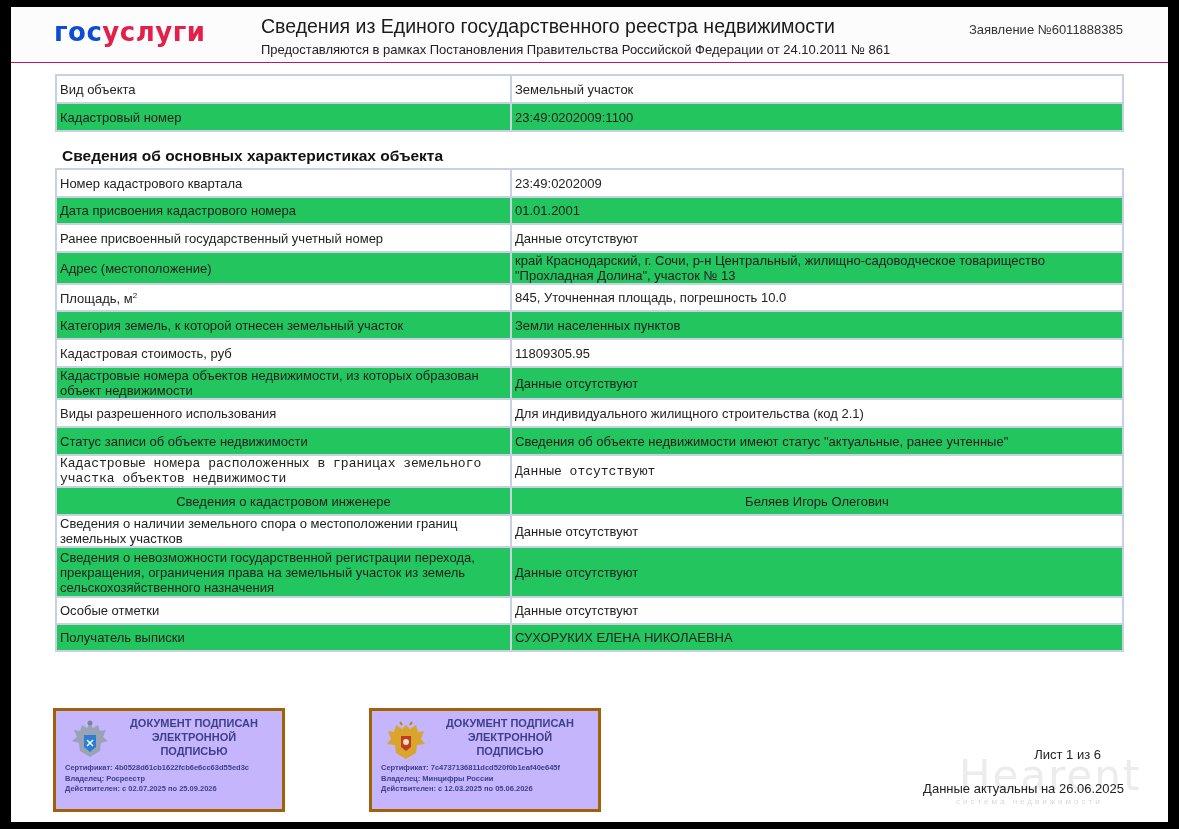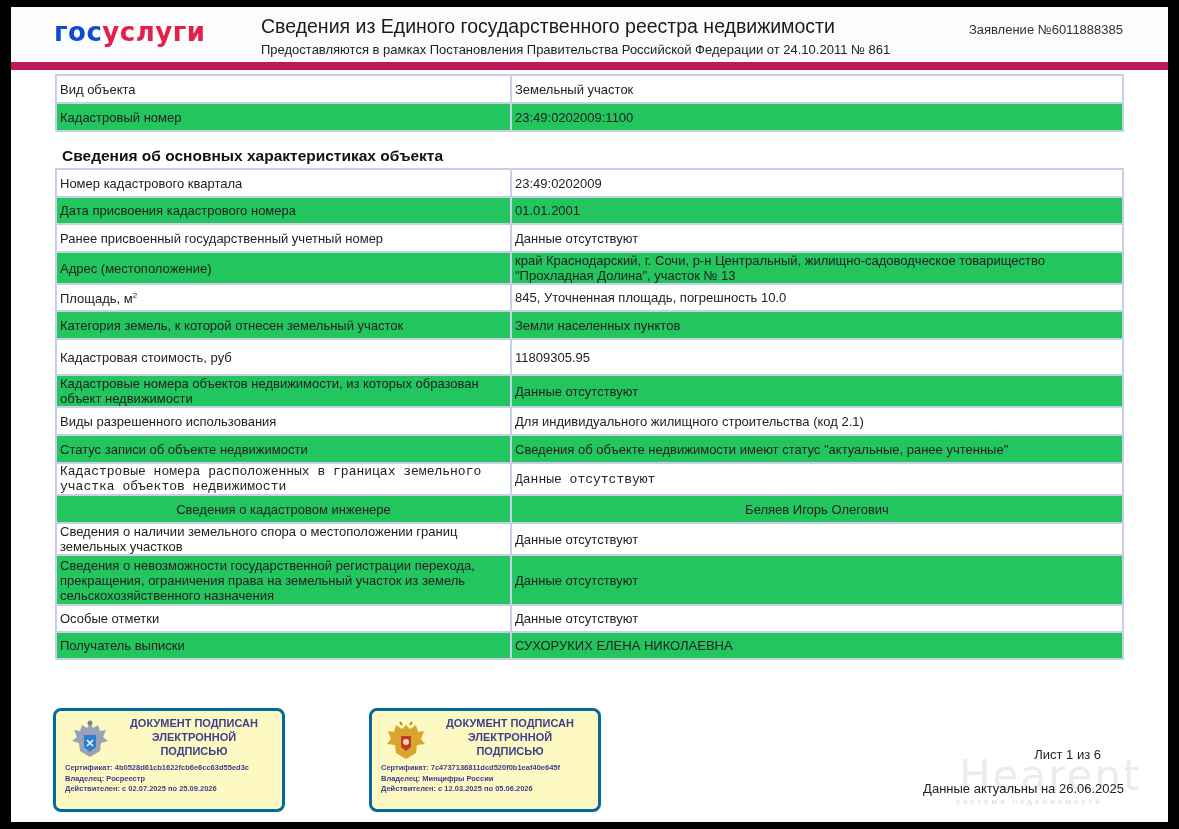--- a/index.html
+++ b/index.html
@@ -6,21 +6,21 @@
   body {
     width: 1179px; height: 829px; background: #000; position: relative; overflow: hidden;
     font-family: "Liberation Sans", "DejaVu Sans", sans-serif; color: #222;
   }
   .page {
     position: absolute; left: 11px; top: 7px; width: 1157px; height: 815px;
     background: #fff;
   }
   .header {
     position: absolute; left: 0; top: 0; width: 1157px; height: 55px;
-    background: #fcfcfc; border-bottom: 8px solid #be185d;
+    background: #fcfcfc; border-bottom: 1px solid #be185d;
   }
   .logo {
     position: absolute; left: 43px; top: 10px; font-size: 26px; font-weight: bold;
     letter-spacing: 0.5px; font-family: "DejaVu Sans", sans-serif;
   }
   .logo .blue { color: #0d4cd3; }
   .logo .red { color: #e3204b; }
   .doc-title {
     position: absolute; left: 250px; top: 8px; font-size: 19.5px; color: #1b1b1b;
   }
@@ -37,21 +37,21 @@
   table.kv td {
     border: 2px solid #c7d0e4; padding: 0 3px; vertical-align: middle; line-height: 15px;
   }
   table.kv td.k { width: 447px; }
   table.kv tr.alt td { background: #22c55e; }
   .section-title {
     position: absolute; left: 51px; top: 140px; font-size: 15.5px; font-weight: bold; color: #111;
   }
   .stamp {
     position: absolute; top: 701px; width: 226px; height: 98px;
-    border: 3px solid #0369a1; border-radius: 8px; background: #fef9c3;
+    border: 3px solid #a16207; border-radius: 0; background: #c4b5fd;
   }
   .stamp .emblem { position: absolute; left: 14px; top: 8px; width: 40px; height: 44px; }
   .stamp .stamp-title {
     position: absolute; left: 58px; top: 5px; width: 160px; text-align: center;
     font-size: 11px; font-weight: bold; line-height: 14px; color: #3d3f8a;
   }
   .stamp .stamp-info {
     position: absolute; left: 9px; top: 52px; font-size: 7.5px; line-height: 10.5px;
     color: #3d3f8a; font-weight: bold; white-space: nowrap;
   }
@@ -119,21 +119,21 @@
       <td>край Краснодарский, г. Сочи, р-н Центральный, жилищно-садоводческое товарищество "Прохладная Долина", участок № 13</td>
     </tr>
     <tr style="height:27px;">
       <td class="k"><span>Площадь, м</span><sup>2</sup></td>
       <td>845, Уточненная площадь, погрешность 10.0</td>
     </tr>
     <tr class="alt" style="height:28px;">
       <td class="k">Категория земель, к которой отнесен земельный участок</td>
       <td>Земли населенных пунктов</td>
     </tr>
-    <tr style="height:36px;">
+    <tr style="height:28px;">
       <td class="k">Кадастровая стоимость, руб</td>
       <td>11809305.95</td>
     </tr>
     <tr class="alt" style="height:32px;">
       <td class="k">Кадастровые номера объектов недвижимости, из которых образован объект недвижимости</td>
       <td>Данные отсутствуют</td>
     </tr>
     <tr style="height:28px;">
       <td class="k">Виды разрешенного использования</td>
       <td>Для индивидуального жилищного строительства (код 2.1)</td>

